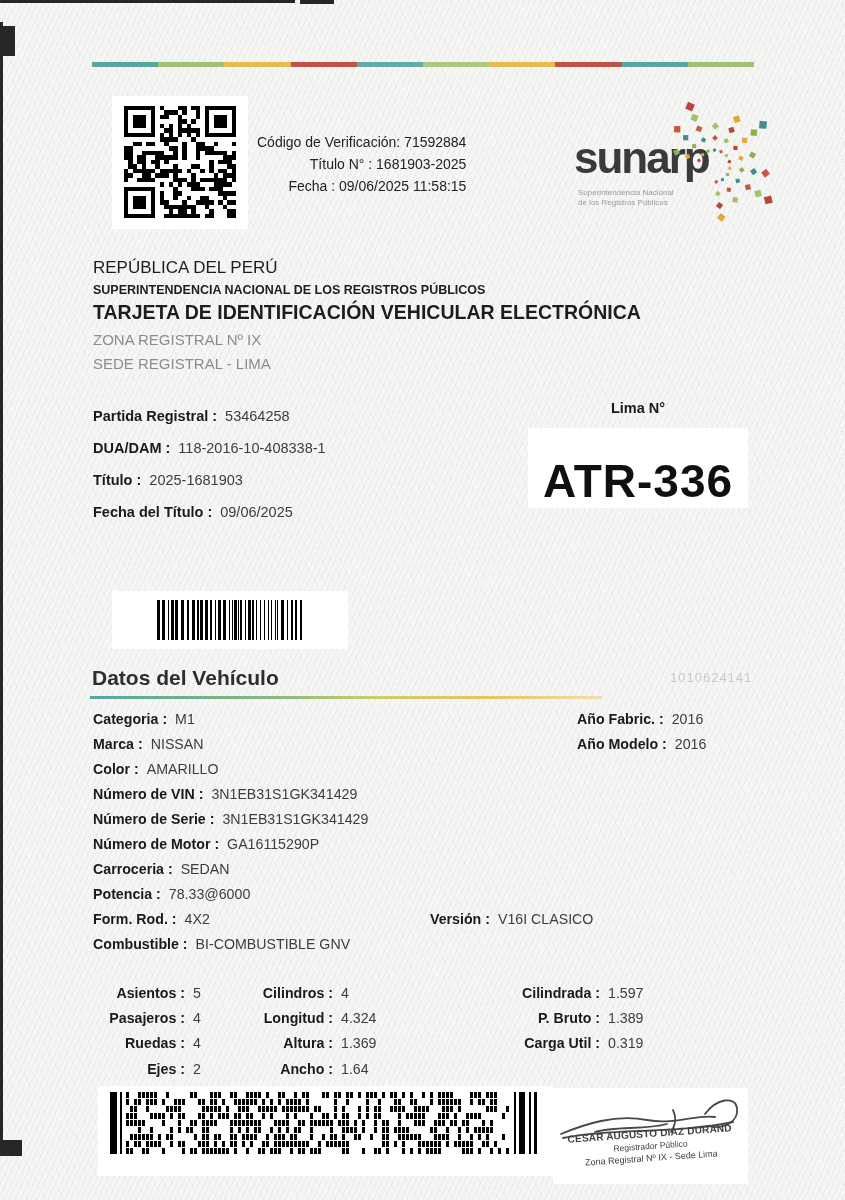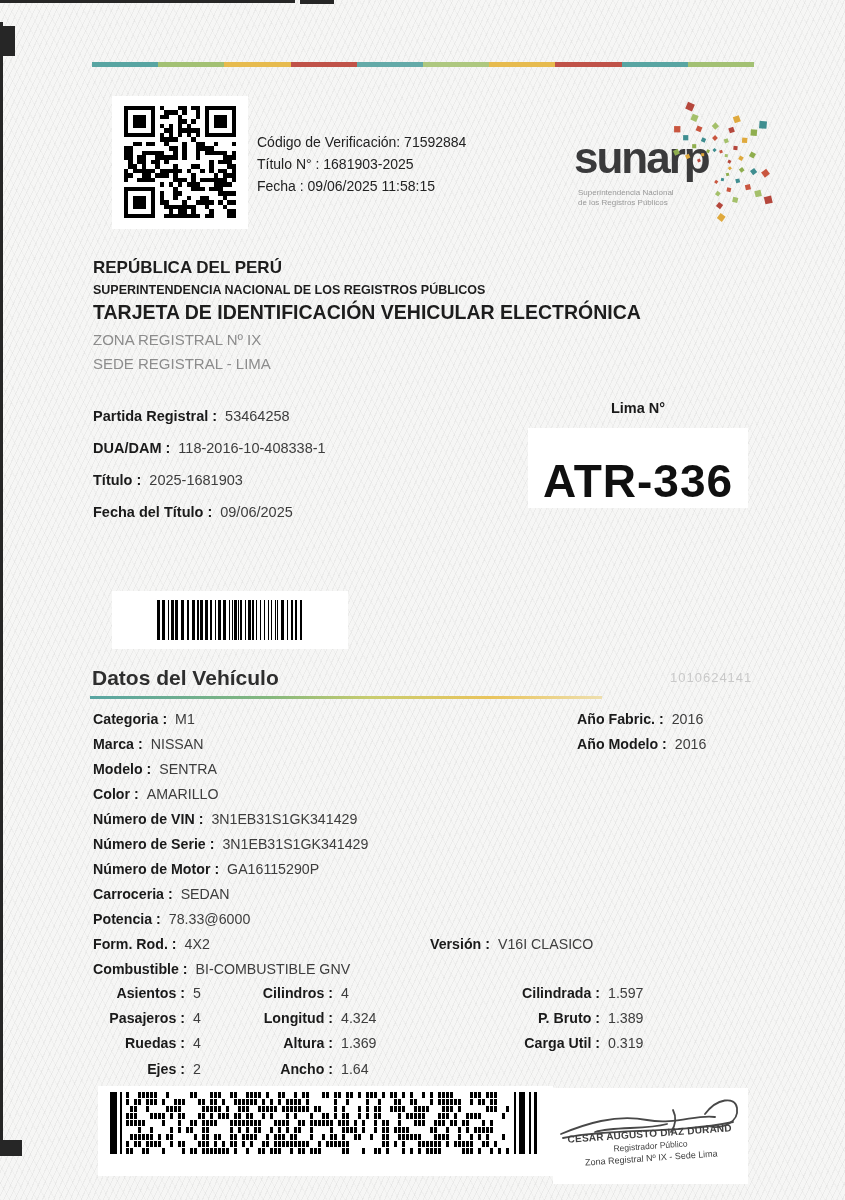--- a/index.html
+++ b/index.html
@@ -14,27 +14,27 @@
   .abs{position:absolute;}
   .whitebox{background:#fff;}
   
   .artifact{background:#262626;}
   
   #topbar{left:92px;top:62px;width:662px;height:5px;display:flex;}
   #topbar div{flex:1;height:100%;}
   
   #qr-box{left:112px;top:96px;width:136px;height:133px;}
   #qr-box svg{position:absolute;left:12px;top:10px;}
-  #verify-block{left:257px;top:131px;font-size:14px;color:#222;line-height:22px;}
+  #verify-block{left:257px;top:131px;font-size:14px;color:#222;line-height:22px;text-align:right;}
   
   #logo-text{left:574px;top:133px;font-size:44px;font-weight:bold;color:#3a3a3b;letter-spacing:-2px;}
   #logo-sub{left:578px;top:188px;font-size:8px;color:#999;line-height:10px;}
   #starburst{left:652px;top:92px;}
   
-  .h-republic{left:93px;top:258px;font-size:17px;font-weight:bold;color:#1d1d1d;}
+  .h-republic{left:93px;top:258px;font-size:17px;font-weight:normal;color:#1d1d1d;}
   .h-super{left:93px;top:283px;font-size:12.5px;font-weight:bold;color:#1d1d1d;}
   .h-title{left:93px;top:301px;font-size:19.5px;font-weight:bold;color:#1d1d1d;}
   .h-zona{left:93px;top:331px;font-size:15px;color:#8c8c8c;}
   .h-sede{left:93px;top:355px;font-size:15px;color:#8c8c8c;}
   
   #reg-fields{left:93px;top:400px;}
   #reg-fields .row{height:32px;display:flex;align-items:center;font-size:14.5px;text-align:center;}
   .lbl{font-weight:bold;color:#1a1a1a;white-space:pre;}
   .val{color:#3d3d3d;margin-left:8px;white-space:pre;}
   
@@ -462,24 +462,20 @@
   <div id="watermark" class="abs">1010624141</div>
 
   <div id="veh-left" class="abs">
     <div class="row">
       <span class="lbl">Categoria :</span>
       <span class="val">M1</span>
     </div>
     <div class="row">
       <span class="lbl">Marca :</span>
       <span class="val">NISSAN</span>
-    </div>
-    <div class="row">
-      <span class="lbl">Modelo :</span>
-      <span class="val">SENTRA</span>
     </div>
     <div class="row">
       <span class="lbl">Color :</span>
       <span class="val">AMARILLO</span>
     </div>
     <div class="row">
       <span class="lbl">Número de VIN :</span>
       <span class="val">3N1EB31S1GK341429</span>
     </div>
     <div class="row">

